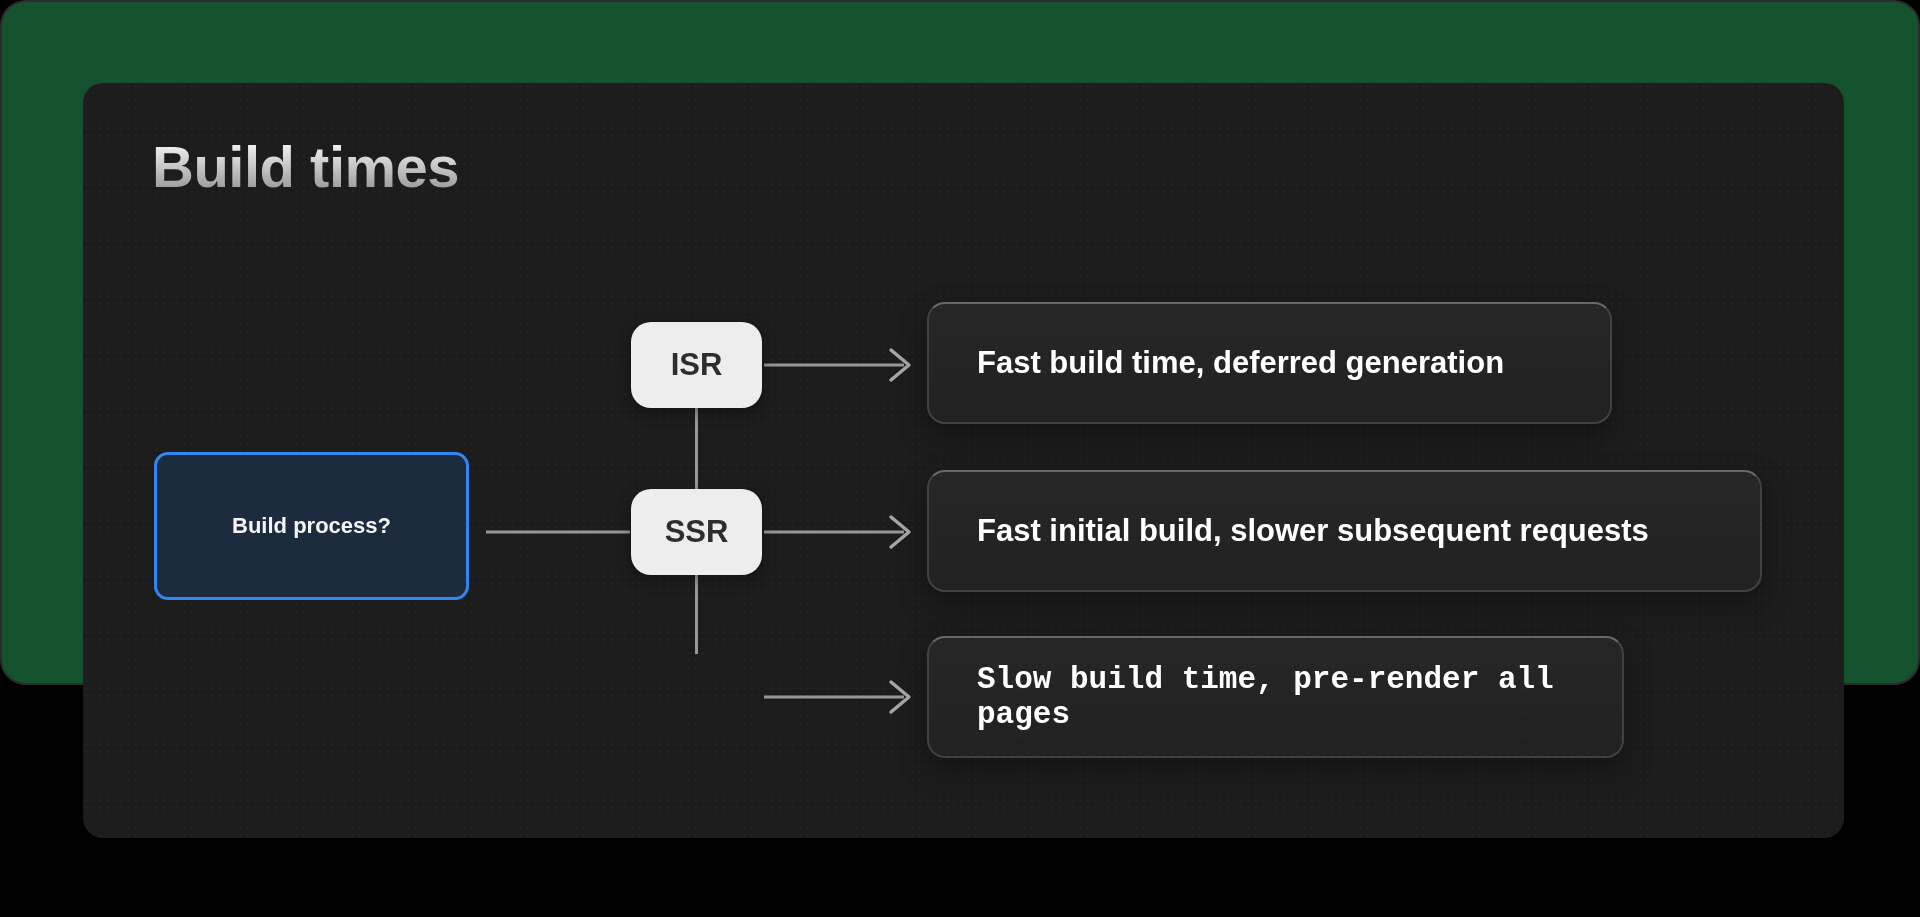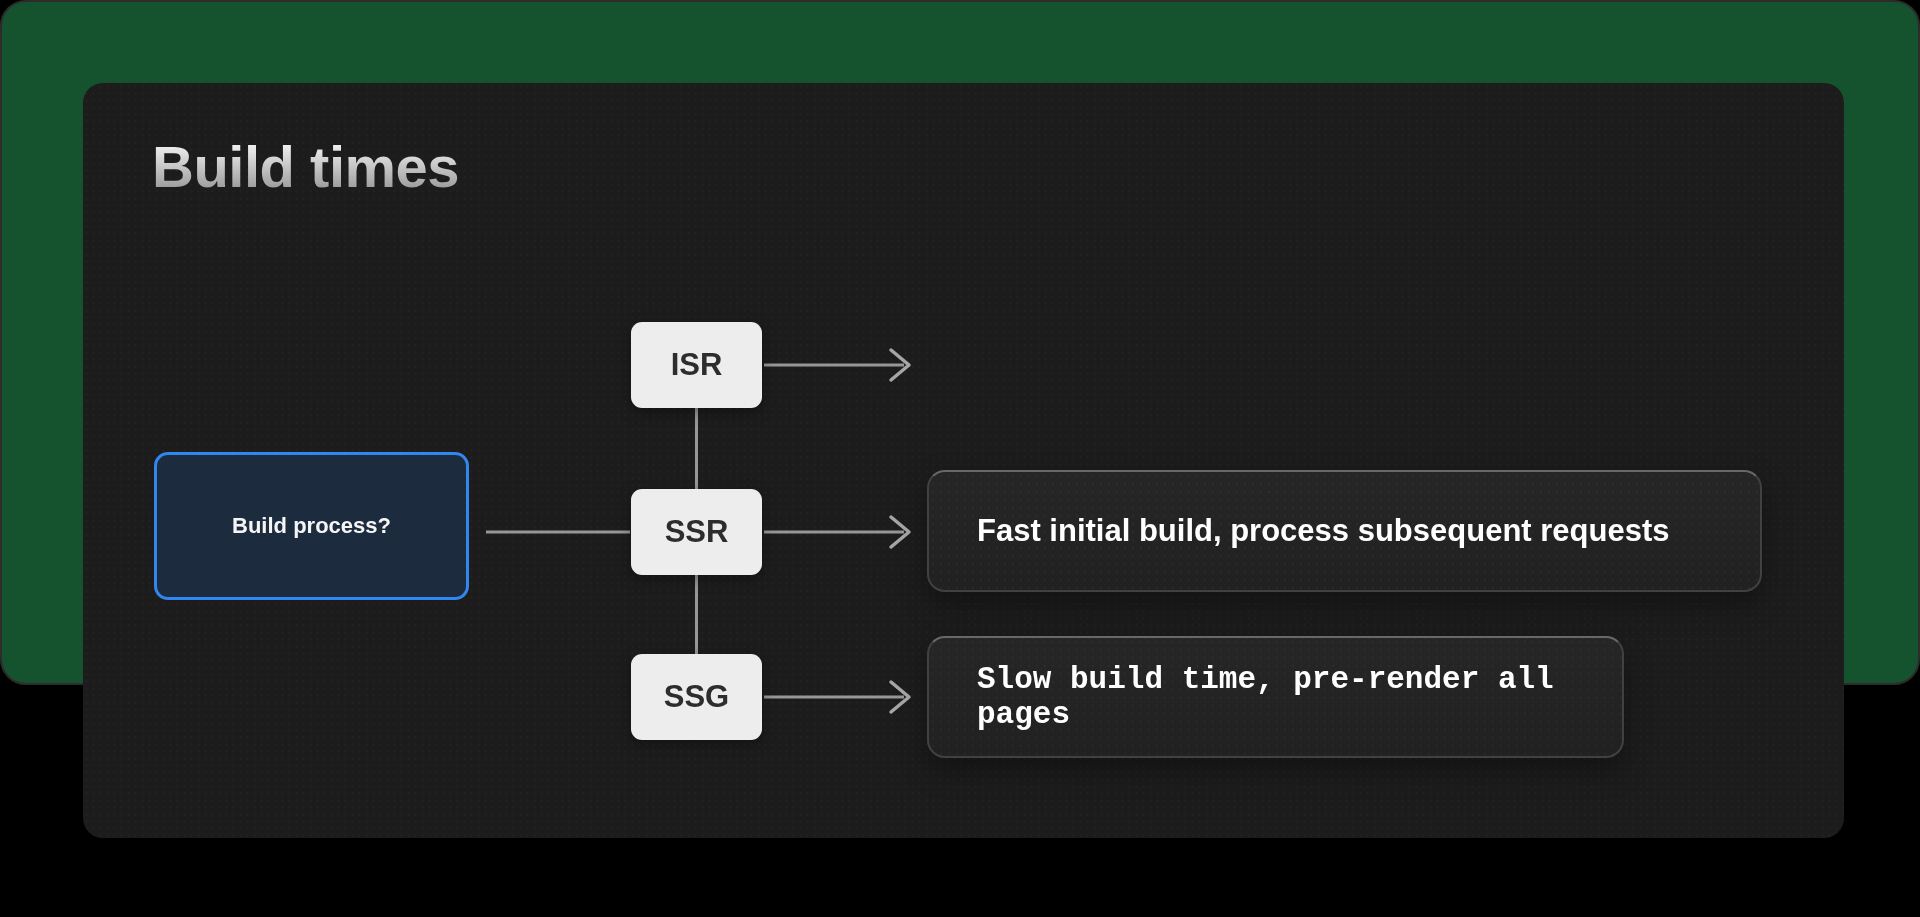--- a/index.html
+++ b/index.html
@@ -60,21 +60,21 @@
     border: 3px solid var(--accent-blue, #3286f0);
     border-radius: 14px;
     color: #f5f5f5;
     font-size: 22px;
   }
 
   .mid-node {
     left: 548px;
     width: 131px; height: 86px;
     background: var(--mid-bg, #ededed);
-    border-radius: 11px;
+    border-radius: 20px;
     color: #2d2d2d;
     font-size: 31px;
     box-shadow: 0 4px 14px rgba(0,0,0,0.35);
   }
   .mid-node.pos-0 { top: 239px; }
   .mid-node.pos-1 { top: 406px; }
   .mid-node.pos-2 { top: 571px; }
 
   .outcome-node {
     left: 844px;
@@ -139,18 +139,18 @@
       <g>
         <line x1="681" y1="614" x2="821" y2="614"></line>
         <path class="head" d="M 808 599 L 826 614 L 808 629"></path>
       </g>
     </svg>
 
     <div class="node root-node">Build process?</div>
 
     <div class="node mid-node pos-0">ISR</div>
     <div class="node mid-node pos-1">SSR</div>
-    <div class="node mid-node pos-2">SSG</div>
 
-    <div class="node outcome-node pos-1">Fast initial build, process subsequent requests</div>
+    <div class="node outcome-node pos-0">Fast build time, deferred generation</div>
+    <div class="node outcome-node pos-1">Fast initial build, slower subsequent requests</div>
     <div class="node outcome-node pos-2">Slow build time, pre-render all pages</div>
   </div>
 </div>
 
 </body></html>

